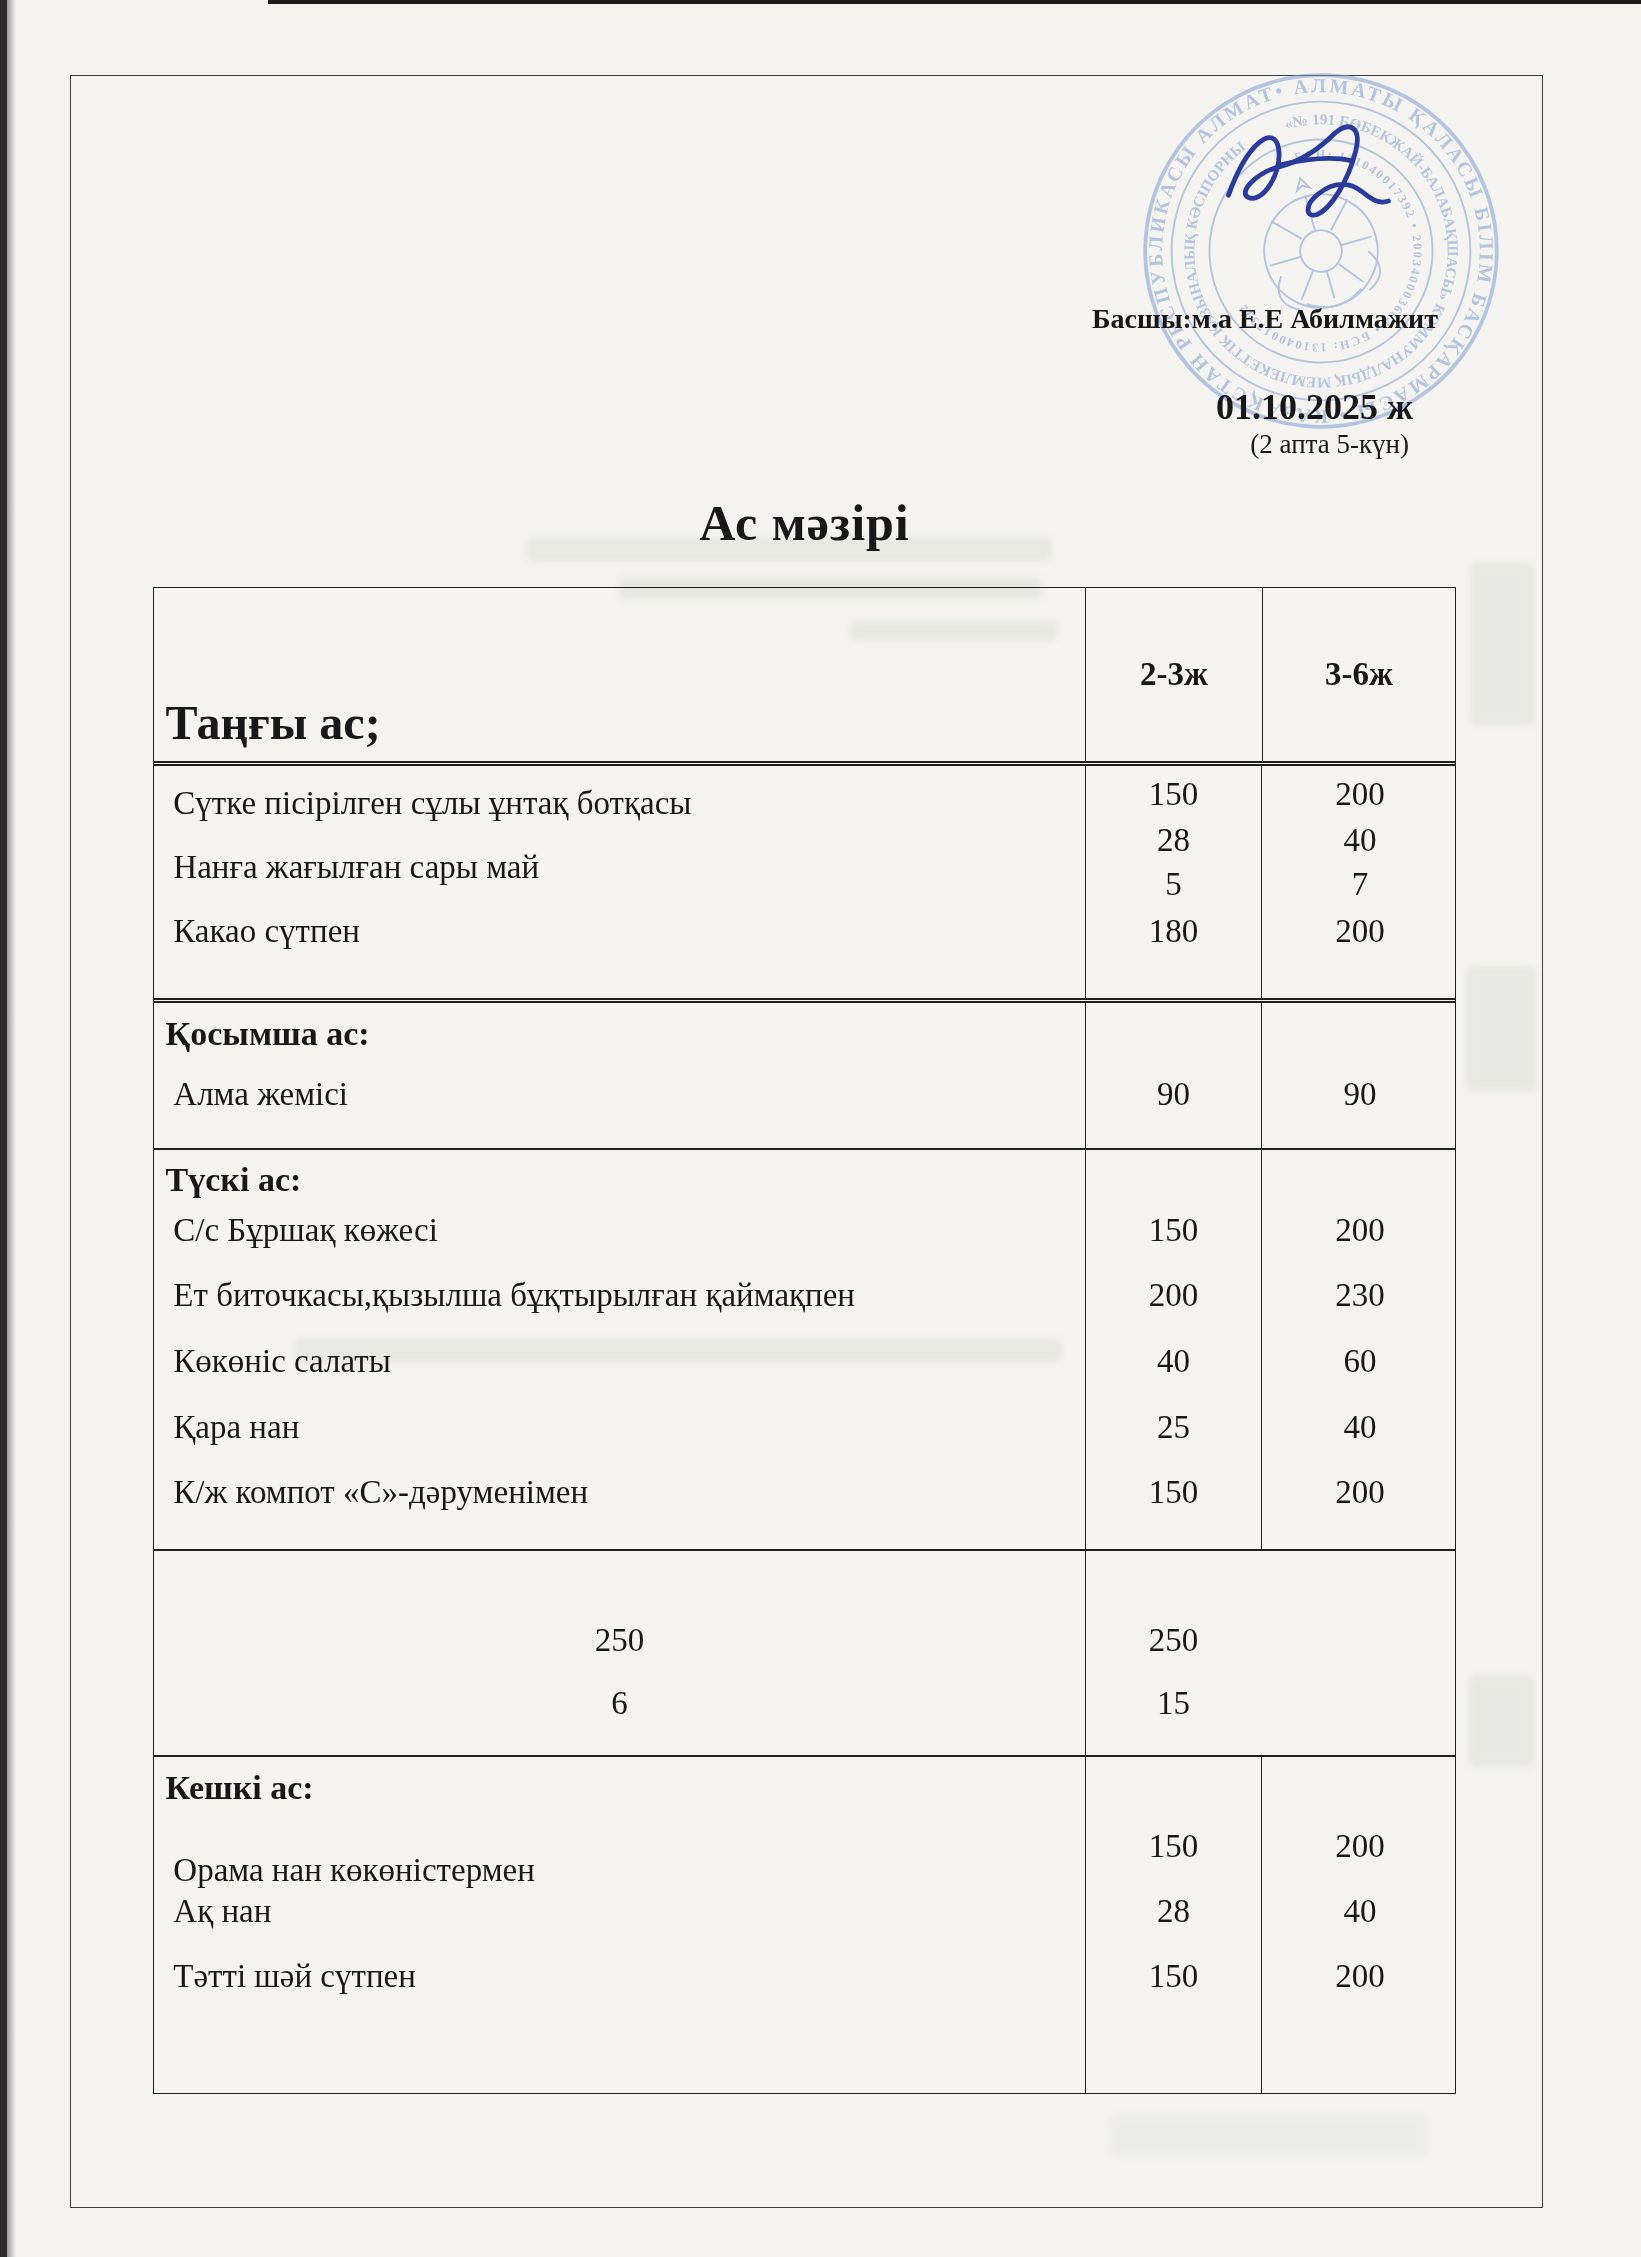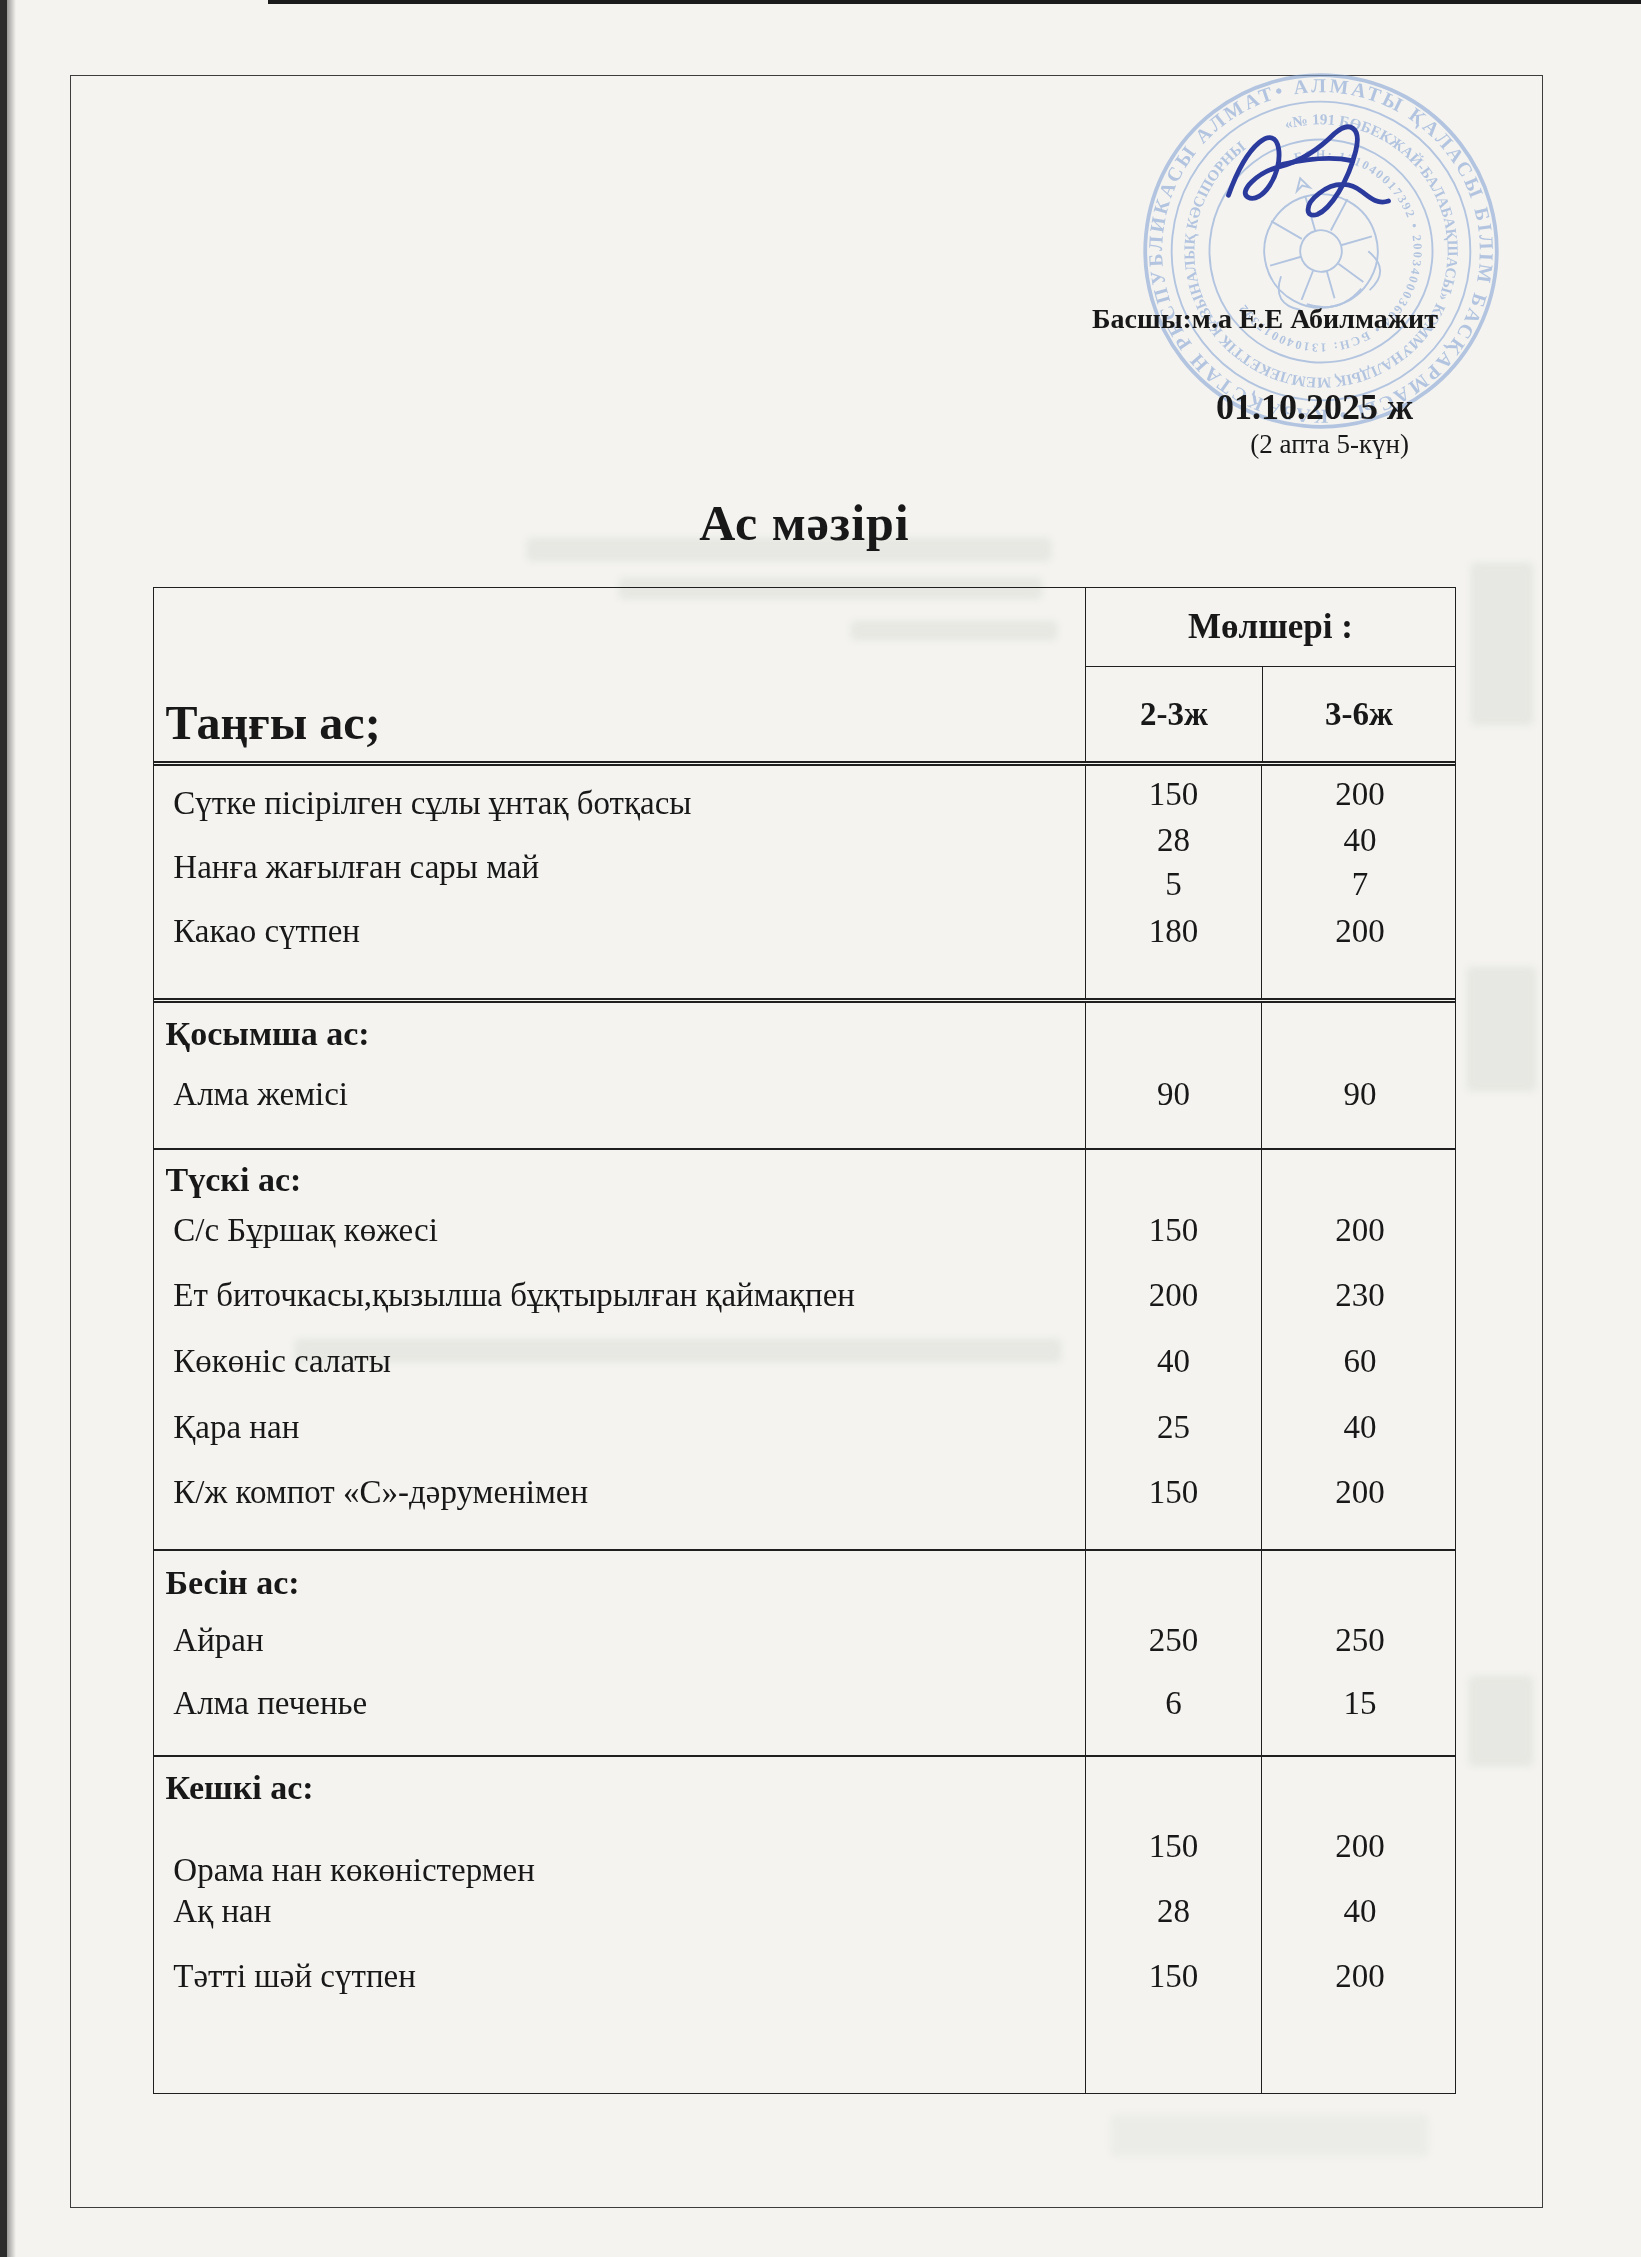--- a/index.html
+++ b/index.html
@@ -113,21 +113,20 @@
 
   <div class="doc-title">Ас мәзірі</div>
 
   <div class="menu-table">
 
     <div class="band hdr-band">
       <div class="cell">
         <div class="first-heading">Таңғы ас;</div>
       </div>
       <div class="hdr-right">
-        <div class="hdr-amount">Мөлшері :</div>
         <div class="hdr-ages">
           <div class="hdr-age">2-3ж</div>
           <div class="hdr-age">3-6ж</div>
         </div>
       </div>
     </div>
 
     <div class="band b-double" style="height:237px;">
       <div class="cell">
         <div class="label" style="top:21px;">Сүтке пісірілген сұлы ұнтақ ботқасы</div>
@@ -181,25 +180,20 @@
         <div class="num" style="top:64px;">200</div>
         <div class="num" style="top:129px;">230</div>
         <div class="num" style="top:195px;">60</div>
         <div class="num" style="top:261px;">40</div>
         <div class="num" style="top:326px;">200</div>
       </div>
     </div>
 
     <div class="band b-solid" style="height:206px;">
       <div class="cell">
-        <div class="sec-heading" style="top:15.4px;">Бесін ас:</div>
-        <div class="label" style="top:73px;">Айран</div>
-        <div class="label" style="top:136px;">Алма  печенье</div>
-      </div>
-      <div class="cell">
         <div class="num" style="top:73px;">250</div>
         <div class="num" style="top:136px;">6</div>
       </div>
       <div class="cell">
         <div class="num" style="top:73px;">250</div>
         <div class="num" style="top:136px;">15</div>
       </div>
     </div>
 
     <div class="band b-solid" style="height:338px;">

